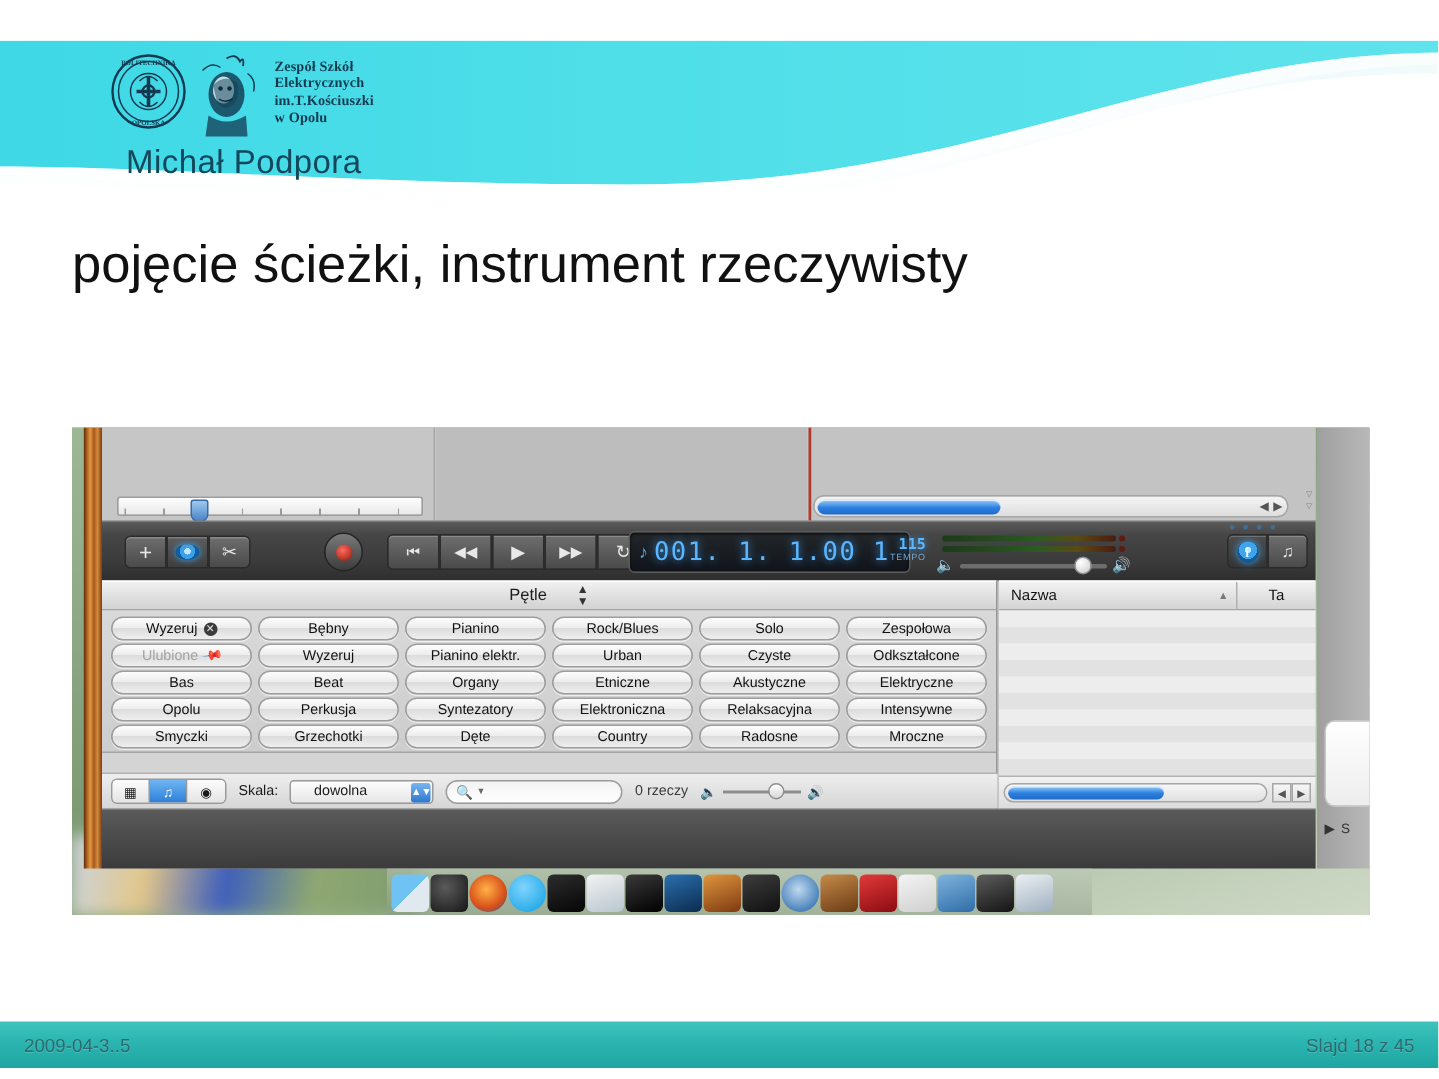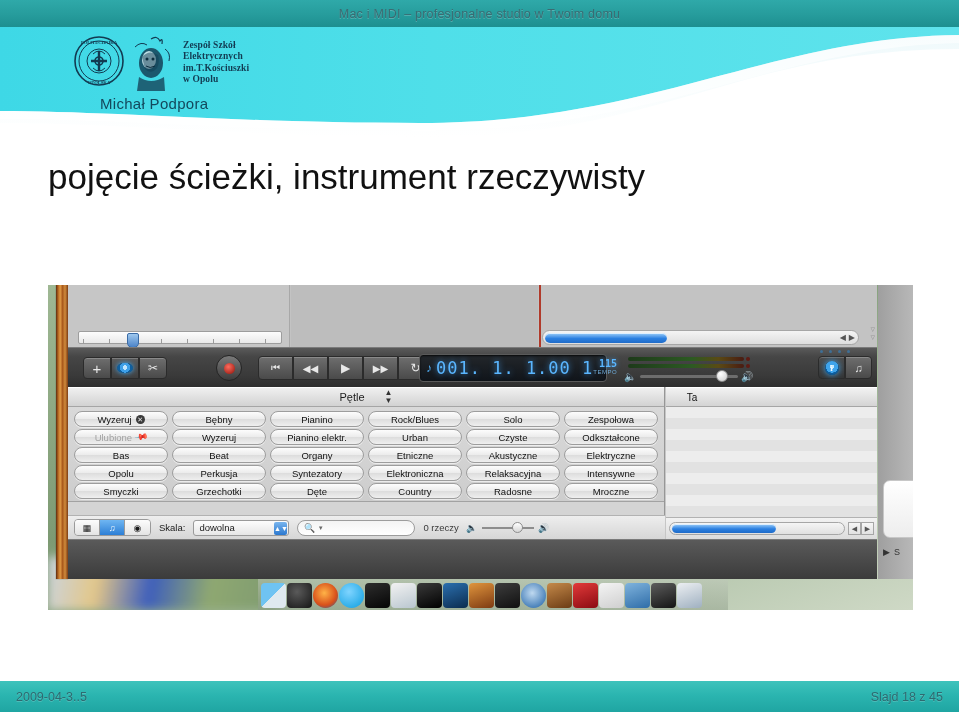--- a/index.html
+++ b/index.html
@@ -34,23 +34,23 @@
   .seal { width:52px; height:52px; position:relative; }
   .seal svg { display:block; }
   .kosciuszko { width:48px; height:58px; margin-left:4px; position:relative; }
   .school-text {
     margin-left:6px; margin-top:5px;
     font-family:"Liberation Serif", serif;
     font-size:9.5px; font-weight:bold; color:#123b52; line-height:11.4px;
     letter-spacing:.1px;
   }
   .author {
-    position:absolute; left:28px; top:60px;
+    position:absolute; left:12px; top:60px;
     font-family:"Liberation Sans", sans-serif;
-    font-size:15px; color:#13485c; letter-spacing:.3px;
+    font-size:22px; color:#13485c; letter-spacing:.3px;
   }
 
   
   .slide-title {
     position:absolute; left:48px; top:156px; width:880px;
     font-size:35px; color:#111; line-height:42px;
     font-family:"Liberation Sans", sans-serif;
     white-space:nowrap;
   }
 
@@ -234,21 +234,21 @@
   }
   .viewseg { display:flex; border:1px solid #9a9a9a; border-radius:4px; overflow:hidden; }
   .viewseg div { width:25px; height:15px; display:flex; align-items:center;
     justify-content:center; font-size:9px;
     background:linear-gradient(to bottom,#fcfcfc,#e4e4e4); border-right:1px solid #9a9a9a; }
   .viewseg div:last-child { border-right:none; }
   .viewseg div.on { background:linear-gradient(to bottom,#6fb6f2,#2d7fd6); color:#fff; }
   .scale-pop { width:96px; height:16px; border-radius:3px;
     background:linear-gradient(to bottom,#fdfdfd,#e6e6e6);
     border:1px solid #9a9a9a; display:flex; align-items:center;
-    padding-left:5px; font-size:9.5px; position:relative; }
+    padding-left:15px; font-size:9.5px; position:relative; }
   .scale-pop .arrows { position:absolute; right:1px; top:1px; width:13px; height:13.5px;
     background:linear-gradient(to bottom,#79b5ee,#2b78cf); border-radius:2px;
     color:#fff; font-size:7px; display:flex; align-items:center; justify-content:center;
     line-height:7px; }
   .searchbox { width:118px; height:16px; border-radius:9px;
     background:linear-gradient(to bottom,#f3f3f3,#ffffff);
     border:1px solid #9c9c9c; display:flex; align-items:center; gap:2px; padding:0 6px;
     font-size:9px; color:#6a6a6a; }
   .count { color:#3b3b3b; font-size:9.5px; }
   .lbvol { display:flex; align-items:center; gap:4px; }
@@ -320,23 +320,20 @@
     padding:0 16px;
   }
   .footer span { font-size:12.5px; color:#2f6a70;
     text-shadow:0 1px 0 rgba(255,255,255,.18); }
 </style>
 </head>
 <body>
 
 <div id="slide">
 
-  <div class="topbar">
-    <div class="topbar-title">Mac i MIDI – profesjonalne studio w Twoim domu</div>
-  </div>
 
   <div class="header">
     <svg class="header-svg" viewBox="0 0 959 113" preserveAspectRatio="none">
       <defs>
         <linearGradient id="cyg" x1="0" y1="0" x2="1" y2="0">
           <stop offset="0" stop-color="#3ed8e6"></stop>
           <stop offset="0.45" stop-color="#4fdfe9"></stop>
           <stop offset="1" stop-color="#5fe3ec"></stop>
         </linearGradient>
         <linearGradient id="palegrad" x1="0" y1="0" x2="0" y2="1">
@@ -626,20 +623,24 @@
             <span class="track">
                 <i></i>
               </span>
             <span style="font-size:9px;">🔊</span>
           </div>
         </div>
       </div>
 
       <div class="respanel">
         <div class="res-head">
+          <div class="c1">
+            <span>Nazwa</span>
+            <span class="sortarrow">▲</span>
+          </div>
           <div class="c2">
             <span>Ta</span>
           </div>
         </div>
         <div class="res-rows">
           <div class="r"></div>
           <div class="r"></div>
           <div class="r"></div>
           <div class="r"></div>
           <div class="r"></div>

